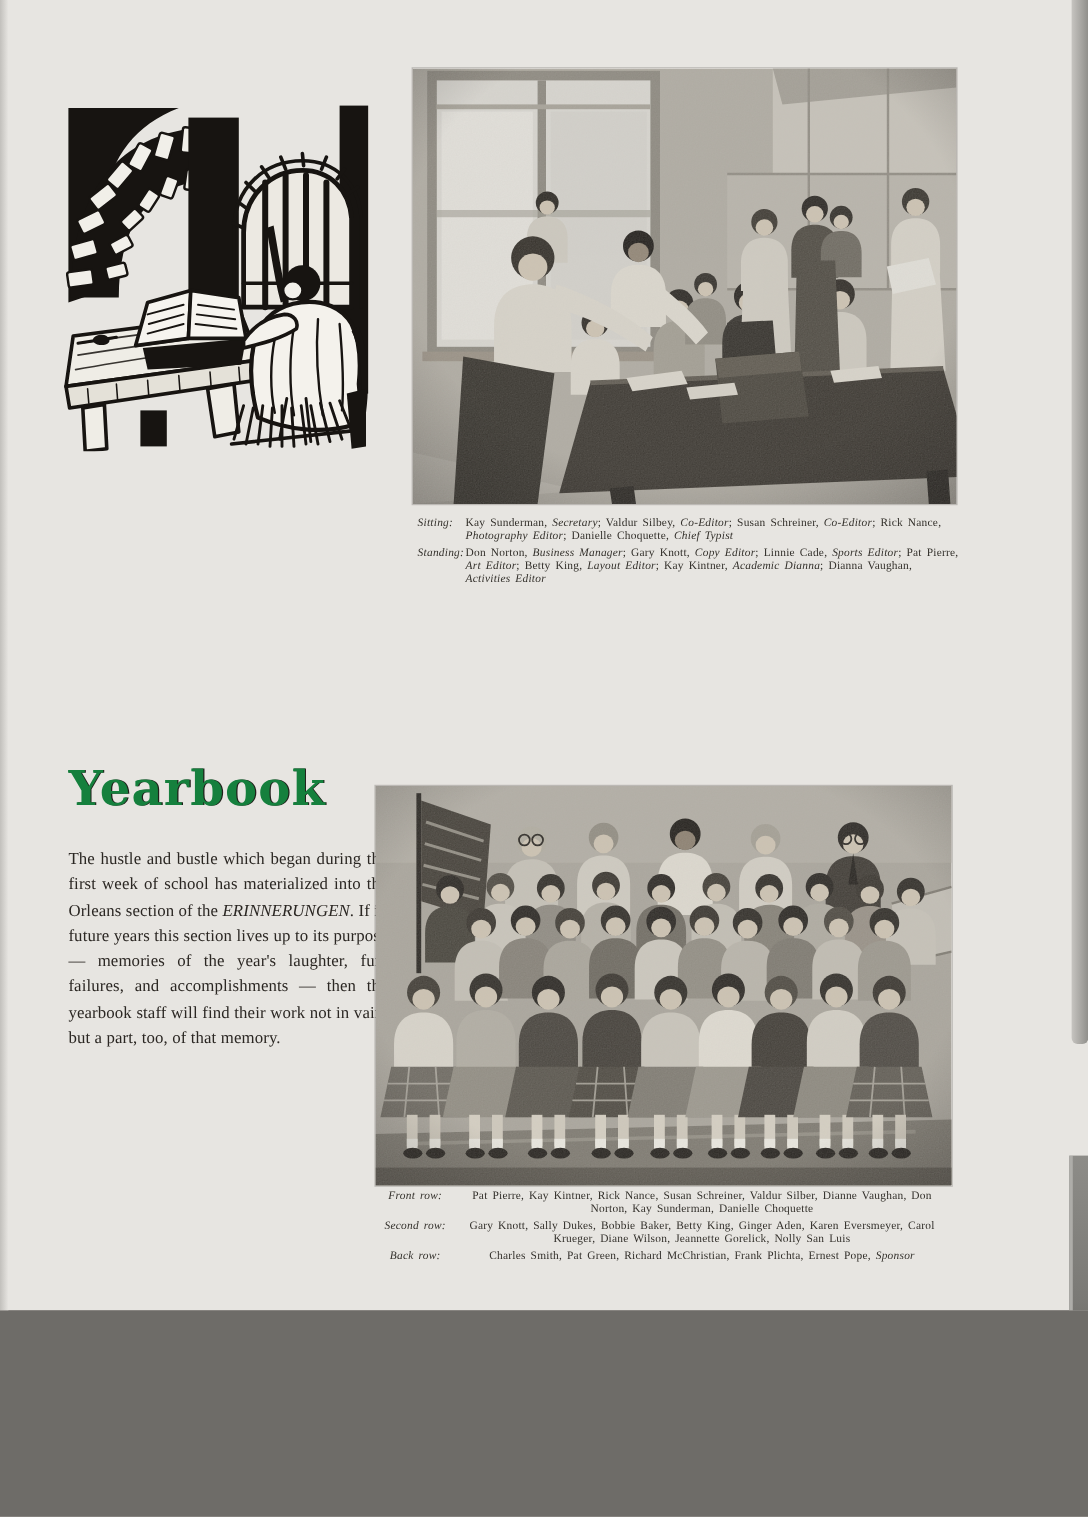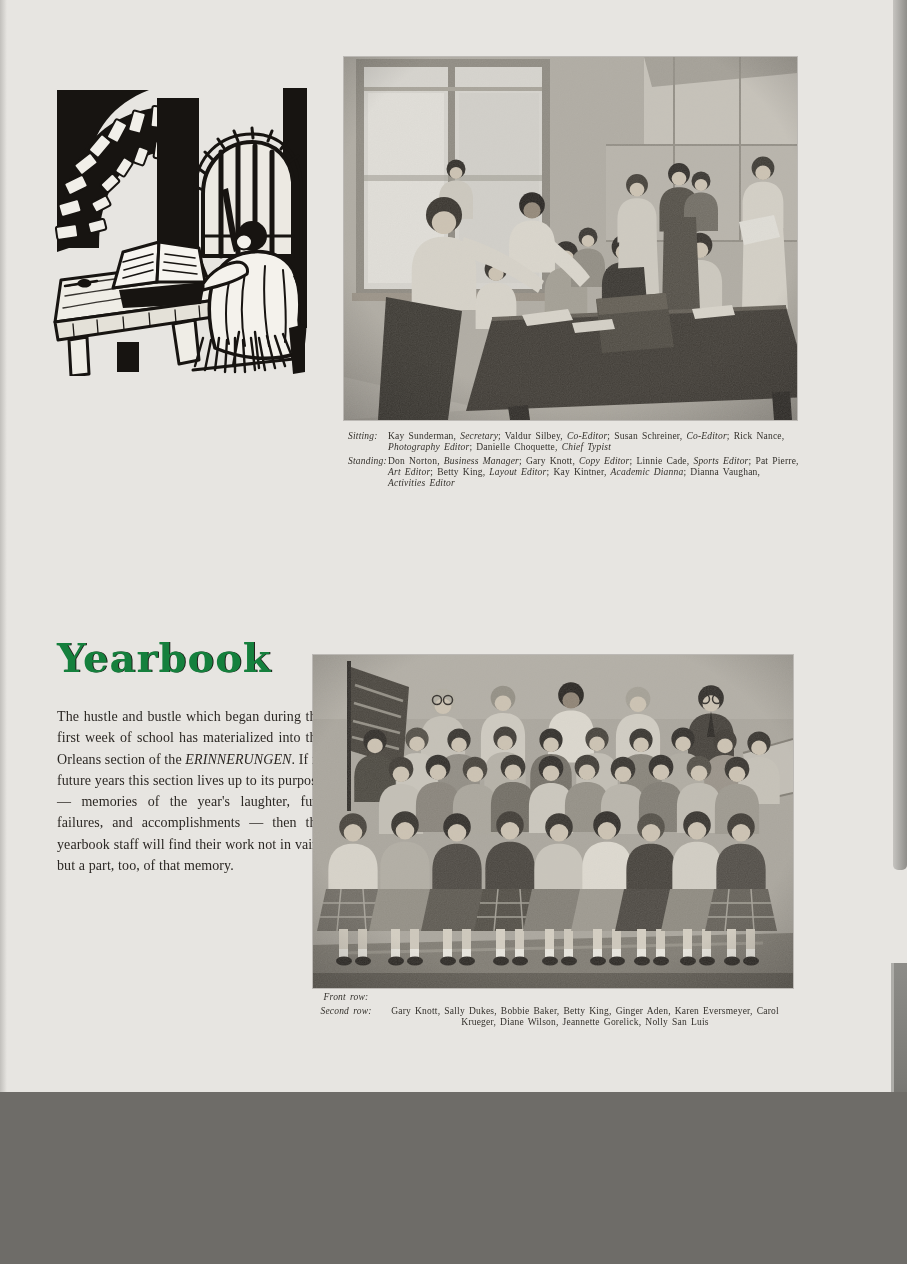--- a/index.html
+++ b/index.html
@@ -396,24 +396,29 @@
           <circle cx="404" cy="44" r="4.5" fill="none" stroke="#26231f" stroke-width="1.5"></circle>
         </g>
       <rect width="480" height="333" fill="url(#vigB)"></rect>
       <rect width="480" height="333" filter="url(#grB)" opacity="0.28"></rect>
     </svg>
   </div>
 
   <div class="caption caption-group">
       <div class="cap-row">
         <span class="cap-label">Front row:</span>
+        <span class="cap-text">Pat Pierre, Kay Kintner, Rick Nance, Susan Schreiner, Valdur Silber, Dianne Vaughan, Don Norton, Kay Sunderman, Danielle Choquette</span>
       </div>
       <div class="cap-row">
         <span class="cap-label">Second row:</span>
         <span class="cap-text">Gary Knott, Sally Dukes, Bobbie Baker, Betty King, Ginger Aden, Karen Eversmeyer, Carol Krueger, Diane Wilson, Jeannette Gorelick, Nolly San Luis</span>
+      </div>
+      <div class="cap-row">
+        <span class="cap-label">Back row:</span>
+        <span class="cap-text">Charles Smith, Pat Green, Richard McChristian, Frank Plichta, Ernest Pope, <i>Sponsor</i></span>
       </div>
     </div>
 
   <div class="footer-icons">
       <svg class="ic-fleur" viewBox="0 0 58 88">
       <g fill="#1d1b17">
         <path d="M29 1 C32 15 34 27 33 40 C33 44 33 47 32 50 C37 44 45 40 50 43 C57 47 54 56 46 59 C40 61 35 60 32 57 C32 61 33 65 35 68 L23 68 C25 65 26 61 26 57 C23 60 18 61 12 59 C4 56 1 47 8 43 C13 40 21 44 26 50 C25 47 25 44 25 40 C24 27 26 15 29 1 Z"></path>
         <rect x="21" y="68" width="16" height="5" rx="2"></rect>
         <path d="M29 74 C32 78 33 83 29 88 C25 83 26 78 29 74 Z"></path>
         <path d="M19 73 C21 77 21 80 18 84 C15 80 16 76 19 73 Z"></path>

